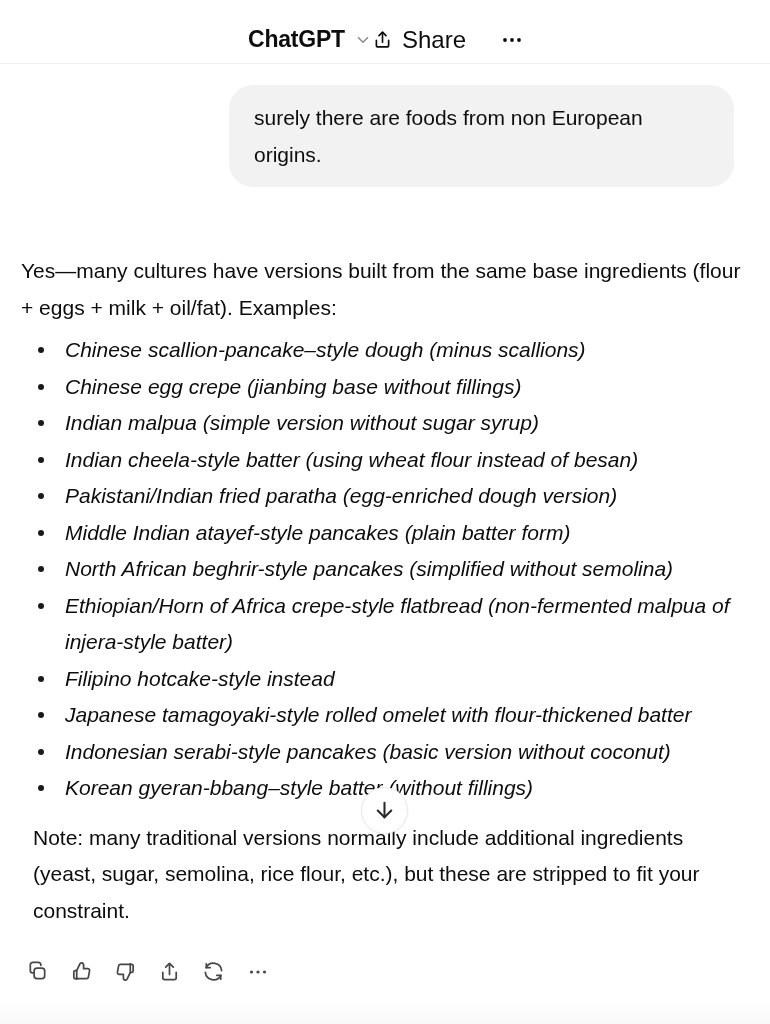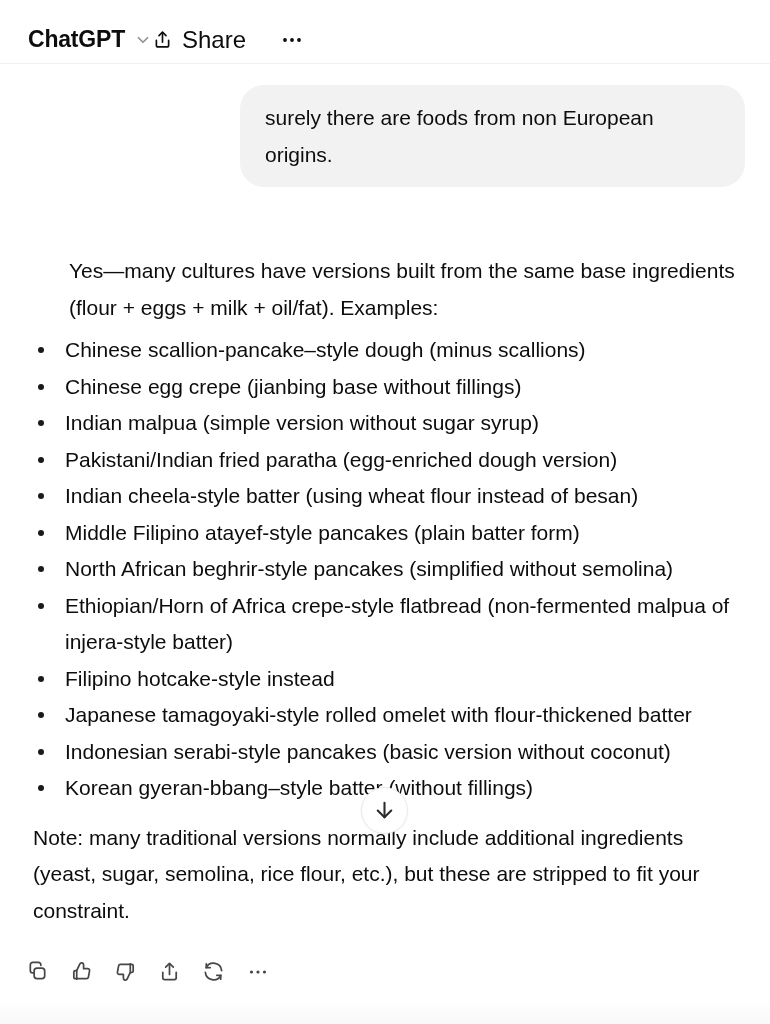--- a/index.html
+++ b/index.html
@@ -9,21 +9,21 @@
     background: #ffffff;
     font-family: "Liberation Sans", "DejaVu Sans", sans-serif;
     color: #0d0d0d;
   }
 
   
   .top-bar {
     height: 64px;
     display: flex;
     align-items: center;
-    justify-content: flex-start;
+    justify-content: center;
     padding: 16px 26px 0 28px;
     border-bottom: 1px solid #f1f1f1;
     background: #ffffff;
   }
   .model-switcher {
     display: flex;
     align-items: center;
     gap: 9px;
     cursor: pointer;
   }
@@ -50,40 +50,40 @@
     background: none; border: none; cursor: pointer;
     display: flex; align-items: center; color: #0d0d0d;
   }
 
   
   .chat-scroll { position: relative; height: 960px; }
 
   .user-row {
     display: flex;
     justify-content: flex-end;
-    padding: 21px 25px 0 0;
+    padding: 21px 36px 0 0;
   }
   .user-bubble {
     background: #f2f2f2;
     border-radius: 24px;
     padding: 14px 25px;
     max-width: 505px;
     font-size: 21px;
     line-height: 37px;
     color: #0d0d0d;
   }
 
   .assistant-message {
     margin: 66px 21px 0 21px;
     font-size: 21px;
     line-height: 36.5px;
     color: #0d0d0d;
   }
-  .assistant-intro { margin-bottom: 6px; margin-left: 48px; }
-  .assistant-list { list-style: none; margin: 0 0 13px 0; }
+  .assistant-intro { margin-bottom: 6px; }
+  .assistant-list { list-style: none; margin: 0 0 13px 0; font-style: italic; }
   .assistant-list li {
     position: relative;
     padding-left: 44px;
   }
   .bullet-dot {
     position: absolute;
     left: 17px;
     top: 15px;
     width: 6px; height: 6px;
     border-radius: 50%;
@@ -174,23 +174,23 @@
   <div class="user-row">
     <div class="user-bubble">surely there are foods from non European origins.</div>
   </div>
 
   <div class="assistant-message">
     <p class="assistant-intro">Yes—many cultures have versions built from the same base ingredients (flour + eggs + milk + oil/fat). Examples:</p>
     <ul class="assistant-list">
       <li><span class="bullet-dot"></span><span>Chinese scallion-pancake–style dough (minus scallions)</span></li>
       <li><span class="bullet-dot"></span><span>Chinese egg crepe (jianbing base without fillings)</span></li>
       <li><span class="bullet-dot"></span><span>Indian malpua (simple version without sugar syrup)</span></li>
+      <li><span class="bullet-dot"></span><span>Indian cheela-style batter (using wheat flour instead of besan)</span></li>
       <li><span class="bullet-dot"></span><span>Pakistani/Indian fried paratha (egg-enriched dough version)</span></li>
-      <li><span class="bullet-dot"></span><span>Indian cheela-style batter (using wheat flour instead of besan)</span></li>
-      <li><span class="bullet-dot"></span><span>Middle Filipino atayef-style pancakes (plain batter form)</span></li>
+      <li><span class="bullet-dot"></span><span>Middle Indian atayef-style pancakes (plain batter form)</span></li>
       <li><span class="bullet-dot"></span><span>North African beghrir-style pancakes (simplified without semolina)</span></li>
       <li><span class="bullet-dot"></span><span>Ethiopian/Horn of Africa crepe-style flatbread (non-fermented malpua of injera-style batter)</span></li>
       <li><span class="bullet-dot"></span><span>Filipino hotcake-style instead</span></li>
       <li><span class="bullet-dot"></span><span>Japanese tamagoyaki-style rolled omelet with flour-thickened batter</span></li>
       <li><span class="bullet-dot"></span><span>Indonesian serabi-style pancakes (basic version without coconut)</span></li>
       <li><span class="bullet-dot"></span><span>Korean gyeran-bbang–style batter (without fillings)</span></li>
     </ul>
     <p class="assistant-note">Note: many traditional versions normally include additional ingredients (yeast, sugar, semolina, rice flour, etc.), but these are stripped to fit your constraint.</p>
   </div>
 

